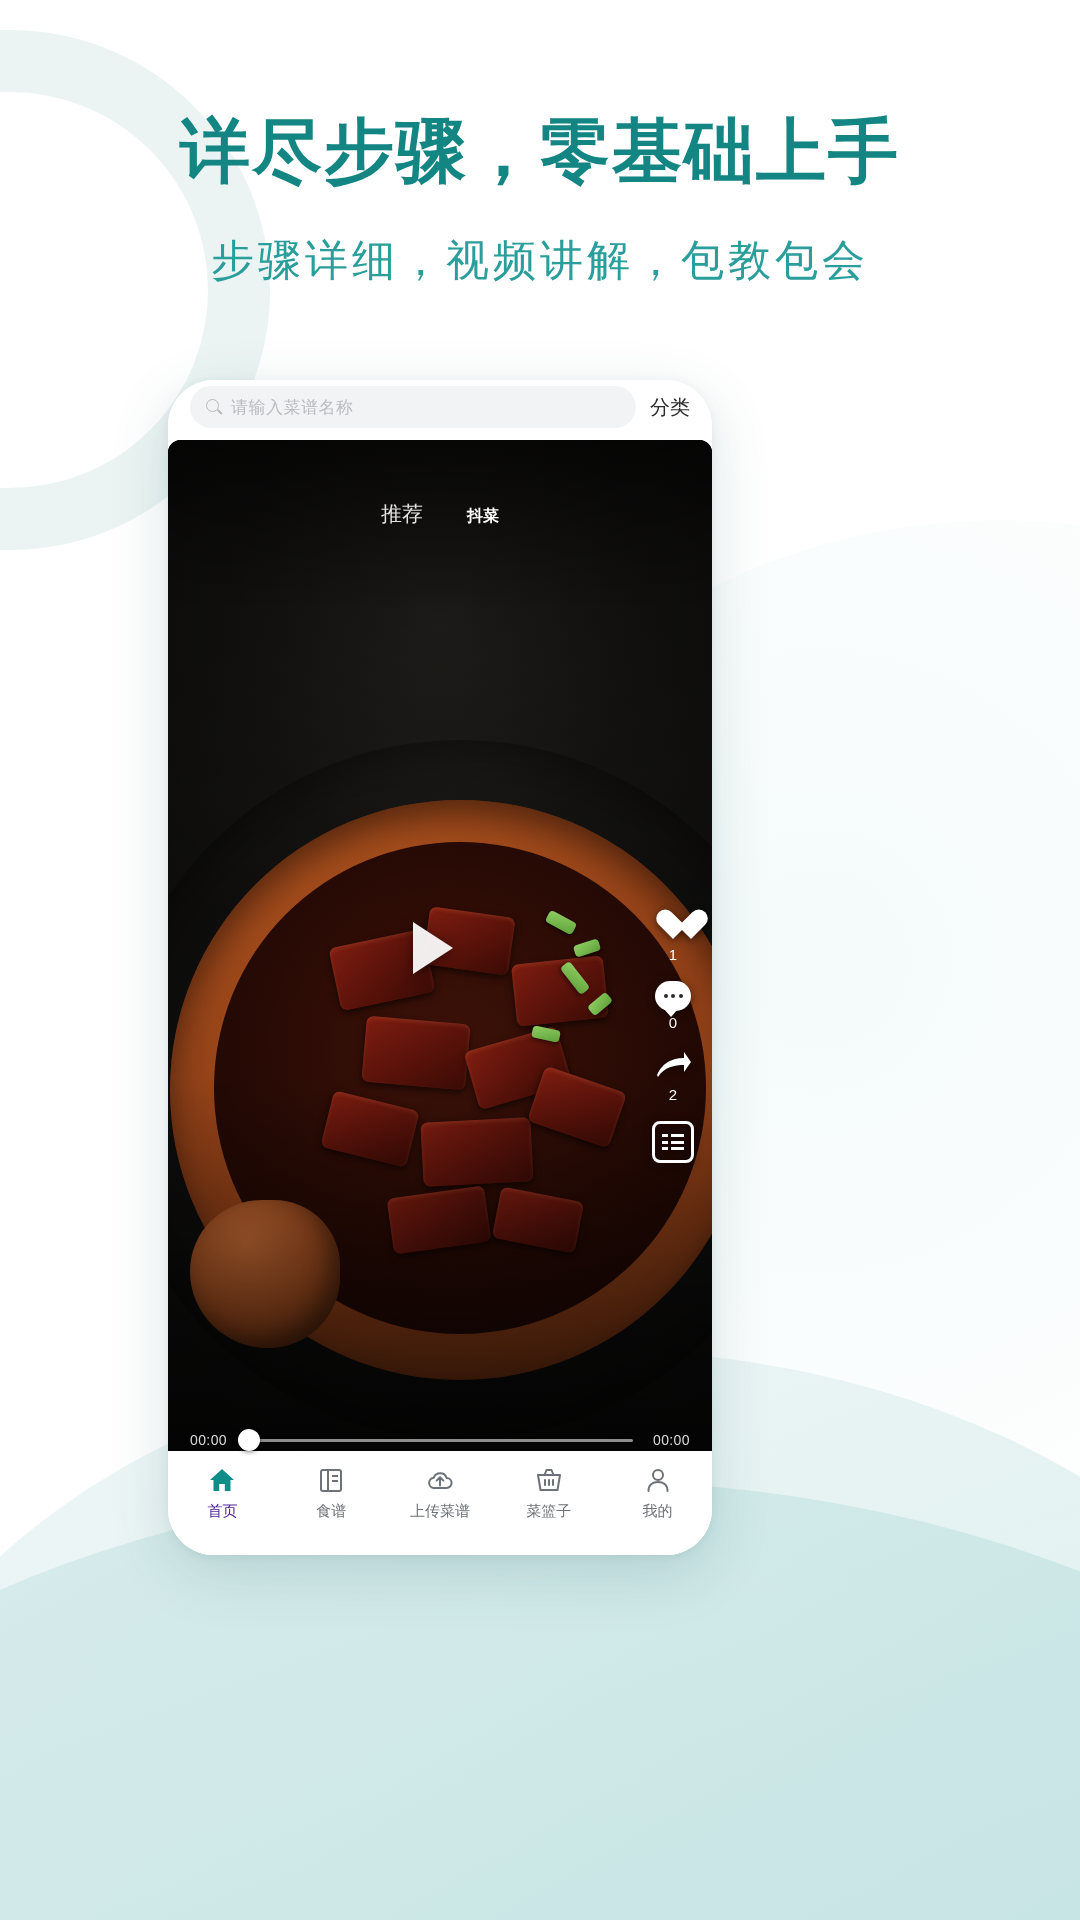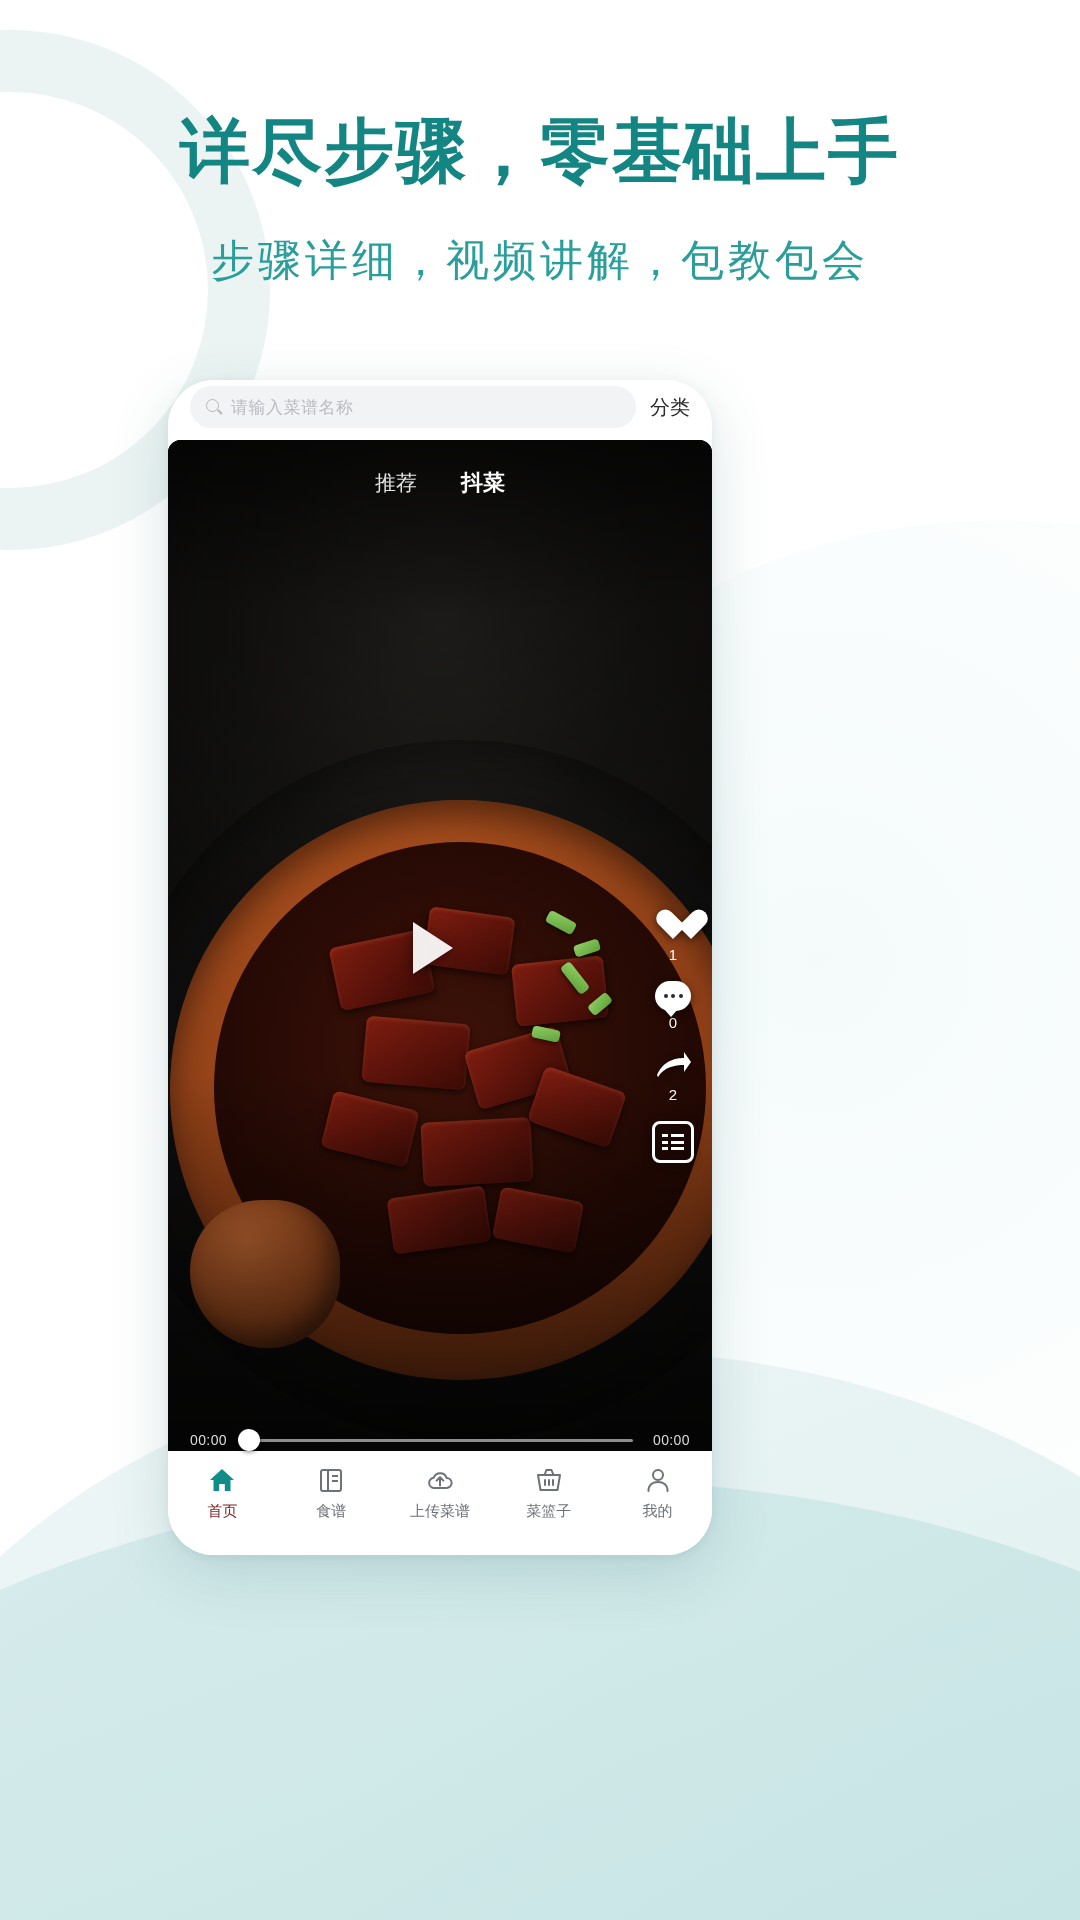--- a/index.html
+++ b/index.html
@@ -195,21 +195,21 @@
                 rgba(0,0,0,0) 62%, rgba(0,0,0,.70) 100%);
   }
 
   
   .feed-tabs{
     position:absolute; left:0; right:0; top:28px;
     display:flex; justify-content:center; align-items:baseline; gap:44px;
     z-index: 4;
   }
   .feed-tab{ color:#e3e3e3; font-size:21px; }
-  .feed-tab.active{ color:#ffffff; font-size:22px; font-weight:bold; }
+  .feed-tab.active{ color:#ffffff; font-size:16px; font-weight:bold;margin-top:38px; }
 
   
   .play-btn{
     position:absolute; left:50%; top:50%;
     margin-left:-27px; margin-top:-30px;
     width:0; height:0;
     border-left: 40px solid rgba(255,255,255,.93);
     border-top: 26px solid transparent;
     border-bottom: 26px solid transparent;
     filter: drop-shadow(0 2px 6px rgba(0,0,0,.5));
@@ -292,21 +292,21 @@
     box-shadow:0 1px 4px rgba(0,0,0,.5);
   }
 
   
   .tabbar{
     position:absolute; left:0; right:0; bottom:0; height: 104px;
     background:#ffffff; display:flex; align-items:flex-start; padding-top: 14px;
   }
   .tab{ flex:1; display:flex; flex-direction:column; align-items:center; gap:7px; }
   .tab-label{ font-size:15px; color:#6d7278; }
-  .tab.active .tab-label{ color:#7f1d1d; }
+  .tab.active .tab-label{ color:#4c1d95; }
   .tab-ico{ width:30px; height:30px; display:flex; align-items:center; justify-content:center; }
   .tab-ico svg{ width:100%; height:100%; display:block; }
 </style>
 </head>
 <body>
 
 <div class="bg">
   <div class="bg-ring"></div>
   <div class="bg-wave-c"></div>
   <div class="bg-wave-a"></div>

